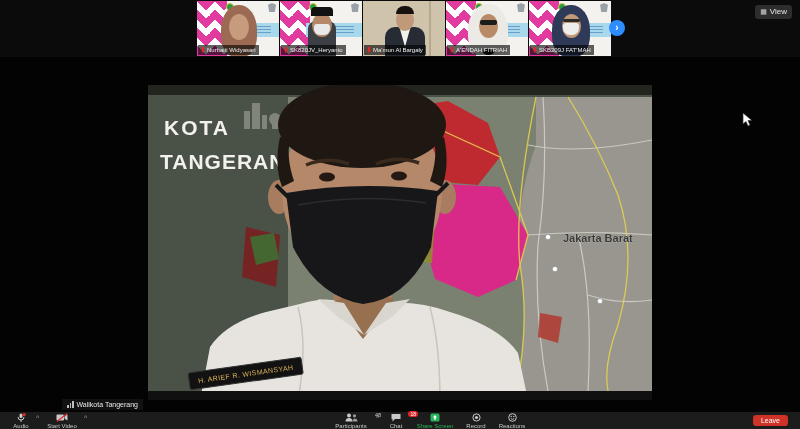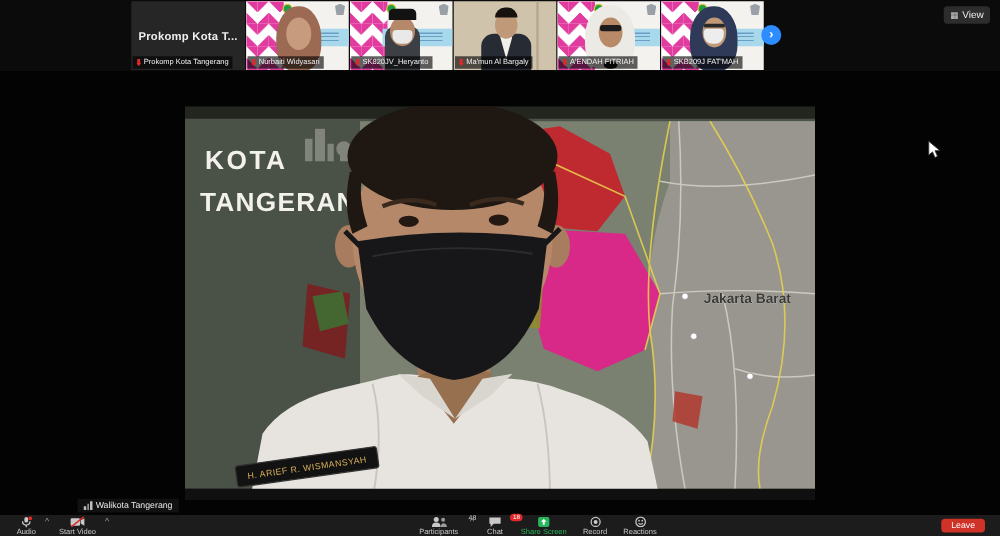--- a/index.html
+++ b/index.html
@@ -80,27 +80,20 @@
     border:none; border-radius:3px; color:#fff; font-size:7px; line-height:11px; cursor:pointer;
     font-family:"Liberation Sans", sans-serif; }
 </style>
 </head>
 <body>
 
 <div id="app">
 
   <div id="strip">
 
-    <div class="tile tile-dark" style="left:105px;width:91px;">
-      <span class="big-name">Prokomp Kota T...</span>
-      <span class="vlabel">
-        <i class="micred"></i>
-        <span>Prokomp Kota Tangerang</span>
-      </span>
-    </div>
 
     <div class="tile wb" style="left:197px;width:82px;">
       <div class="dmcol"></div>
       <div class="banner"></div>
       <div class="logo-unj"></div>
       <div class="logo-shield"></div>
       <div class="p scarf" style="left:24px;top:4px;width:36px;height:52px;background:#9c6a52;"></div>
       <div class="p face" style="left:32px;top:13px;width:20px;height:26px;background:#c79b7e;"></div>
       <span class="vlabel">
         <i class="micred"></i>

